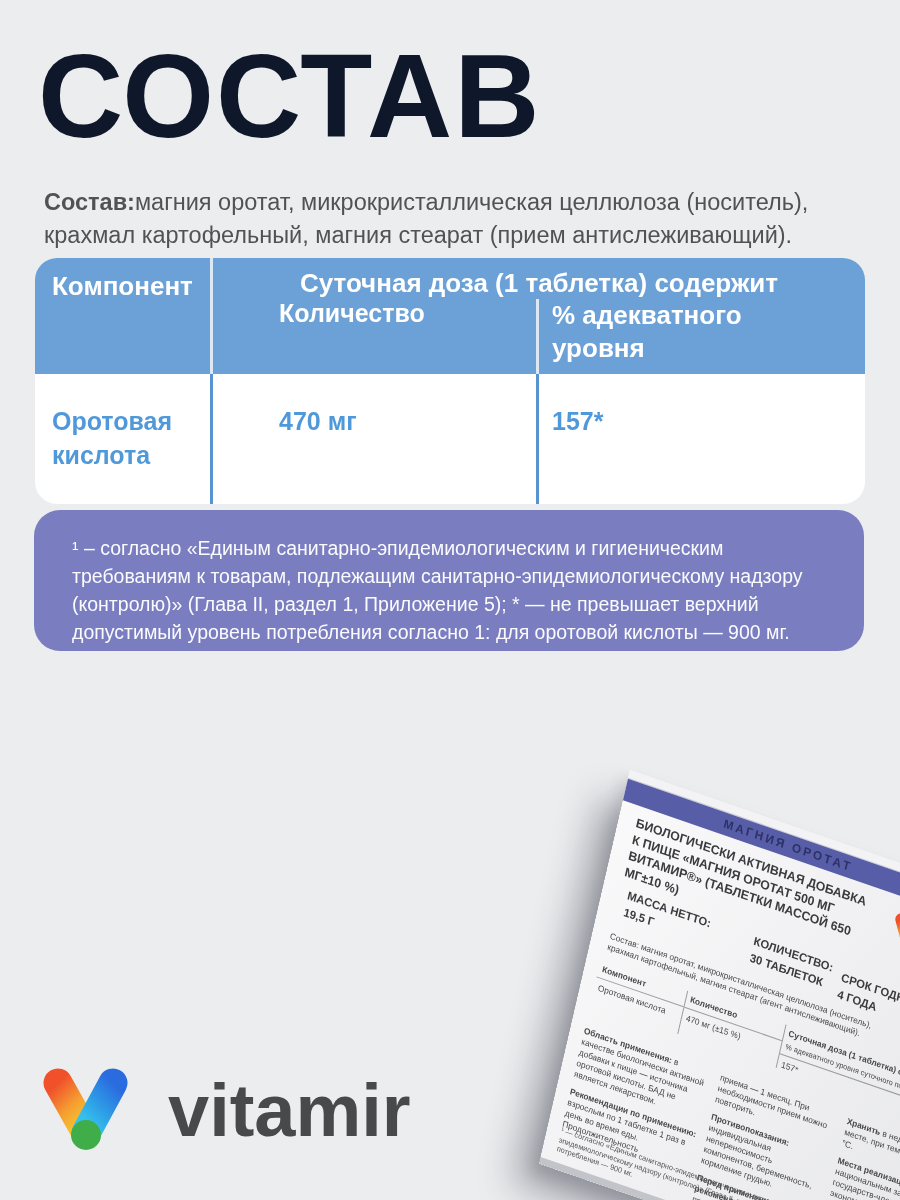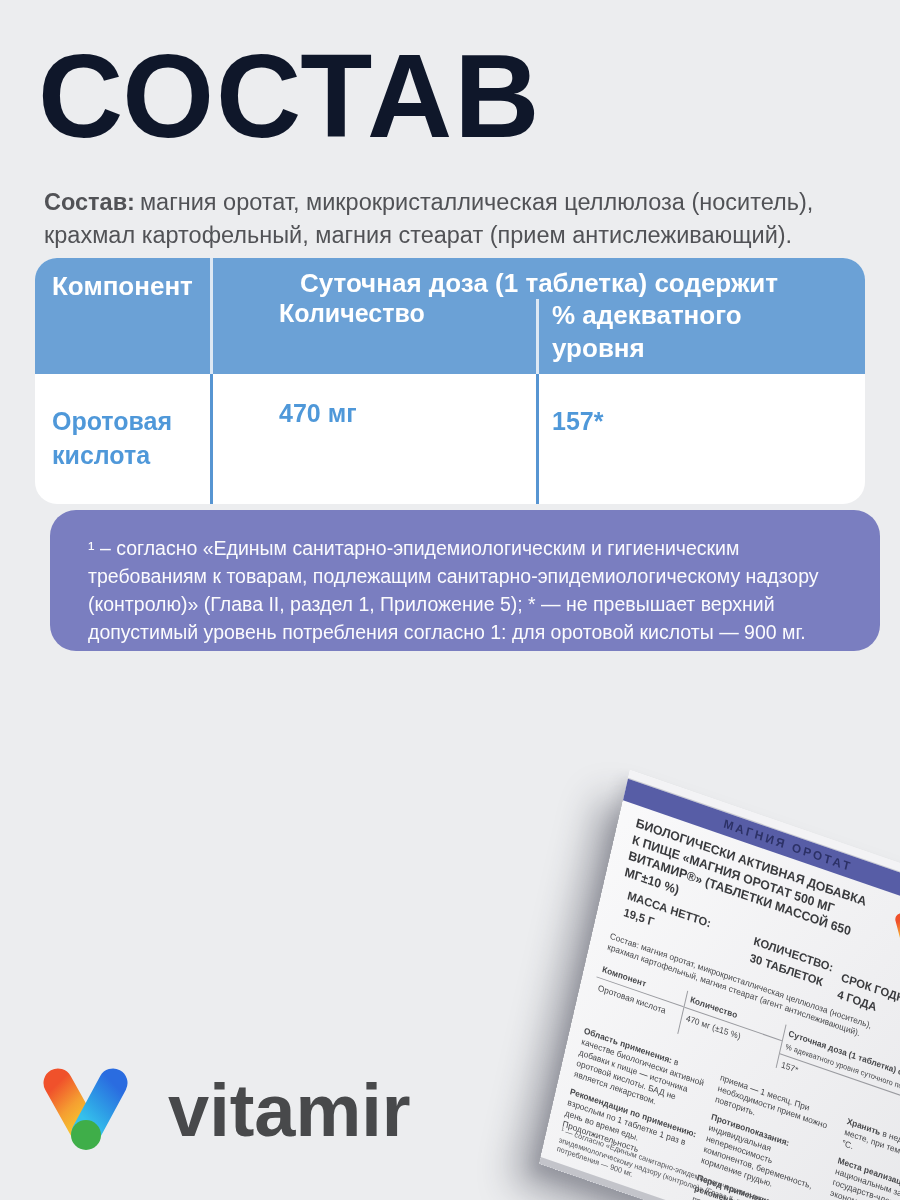--- a/index.html
+++ b/index.html
@@ -18,42 +18,42 @@
     position: absolute; left: 38px; top: 28px;
     font-size: 118px; font-weight: 700; letter-spacing: 2px;
     color: #0f172a;
   }
 
   
   .intro {
     position: absolute; left: 44px; top: 186px; width: 806px;
     font-size: 23.5px; line-height: 33px; color: #515256;
   }
-  .intro .lbl { font-weight: 700; margin-right: 5px; }
+  .intro .lbl { font-weight: 700; }
 
   
   .dose-table {
     position: absolute; left: 35px; top: 258px; width: 830px; height: 246px;
     border-radius: 22px; overflow: hidden; background: #ffffff;
   }
   .dt-header { height: 116px; background: #6ba1d6; display: flex; color: #fff; font-weight: 700; }
   .dt-hc1 { width: 178px; flex: none; border-right: 3px solid #dde8f4; padding: 13px 6px 0 17px; font-size: 26px; }
   .dt-hr  { flex: 1; display: flex; flex-direction: column; }
   .dt-span { text-align: center; font-size: 26px; padding-top: 10px; height: 42px; }
   .dt-sub { flex: 1; display: flex; }
   .dt-sc2 { width: 326px; flex: none; border-right: 3px solid #dde8f4; padding: 0 0 0 66px; font-size: 25px; }
   .dt-sc3 { flex: 1; padding: 0 90px 0 13px; font-size: 26px; line-height: 33px; }
   .dt-body { position: relative; height: 130px; display: flex; color: #4f98d9; font-weight: 700; font-size: 25px; line-height: 34px; }
   .dt-bc1 { width: 178px; flex: none; border-right: 3px solid #5795d2; padding: 30px 14px 0 17px; }
-  .dt-bc2 { width: 326px; flex: none; border-right: 3px solid #5795d2; padding: 22px 0 0 66px; }
+  .dt-bc2 { width: 326px; flex: none; border-right: 3px solid #5795d2; padding: 30px 0 0 66px; }
   .dt-bc3 { flex: 1; padding: 30px 0 0 13px; }
 
   
   .footnote-box {
-    position: absolute; left: 50px; top: 510px; width: 830px; height: 141px;
+    position: absolute; left: 34px; top: 510px; width: 830px; height: 141px;
     border-radius: 26px; background: #7a7ec0;
     color: #fbfbfd; font-size: 19.5px; line-height: 28px;
     padding: 24px 38px 0 38px;
   }
 
   
   .logo { position: absolute; left: 40px; top: 1062px; height: 96px; display: flex; align-items: center; gap: 36px; }
   .logo-text { font-size: 74px; font-weight: 700; color: #48494b; letter-spacing: 0; }
 
   

